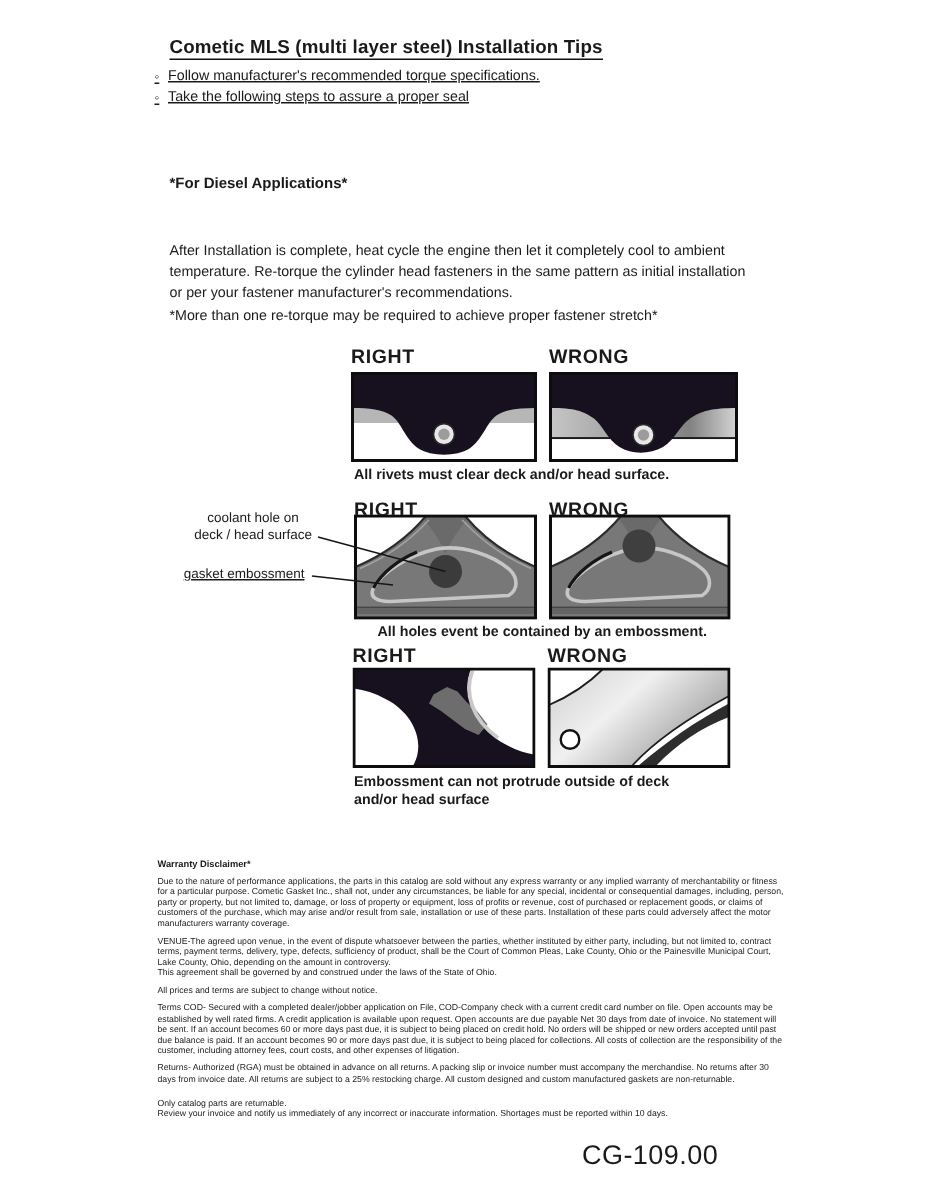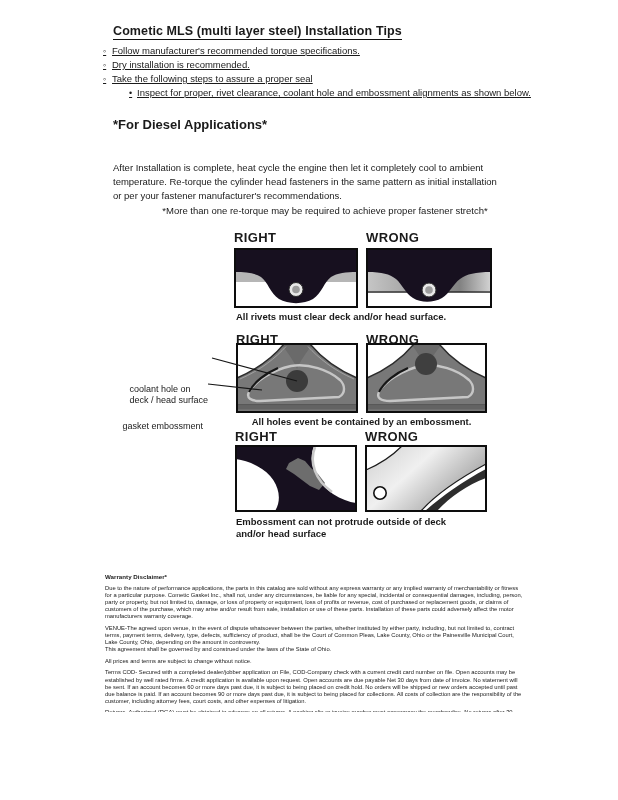--- a/index.html
+++ b/index.html
@@ -1,65 +1,59 @@
 <!DOCTYPE html>
 <html><head>
 <meta charset="utf-8">
 <style>
   html,body { margin:0; padding:0; background:#ffffff; }
   .page {
-    position:relative; width:618px; height:712px; background:#ffffff;
+    position:relative; width:618px; height:800px; background:#ffffff;
     font-family:"Liberation Sans", sans-serif; color:#1a1a1a; overflow:hidden;
   }
   .title {
     position:absolute; left:113px; top:24px;
     font-size:12.5px; font-weight:bold; letter-spacing:0.1px;
     border-bottom:1.6px solid #111; padding-bottom:1px;
   }
   .bullets { position:absolute; left:103px; top:44px; font-size:9.5px; line-height:14px;text-decoration:underline; }
   .bullet-row { display:flex; }
   .bullet-row::before { content:"◦"; width:9px; font-size:9px; }
   .sub-row { display:flex; padding-left:26px; }
   .sub-row::before { content:"•"; width:8px; font-size:9px; }
-  .diesel-heading { position:absolute; left:113px; top:117px; font-size:13px; font-weight:bold; }
+  .diesel-heading { position:absolute; left:113px; top:117px; font-size:10px; font-weight:bold; }
   .para { position:absolute; left:113px; width:424px; font-size:9.5px; line-height:14px; white-space:pre-line; }
   #para1 { top:133px; }
   #para2 { top:161px; }
-  #note  { top:204px;text-align:center; }
+  #note  { top:204px; }
   .dlabel { position:absolute; font-size:13px; font-weight:bold; letter-spacing:0.4px; text-align:left; }
   .dbox { position:absolute; }
   .dbox svg { display:block; }
   .caption { position:absolute; font-size:9.5px; font-weight:bold; line-height:11.5px; white-space:pre-line; }
-  .side-label { position:absolute; font-size:9px; line-height:10.5px; text-align:left; white-space:pre-line;margin-top:44px; }
+  .side-label { position:absolute; font-size:9px; line-height:10.5px; text-align:center; white-space:pre-line; }
   .pointer-overlay { position:absolute; left:100px; top:336px; z-index:5; }
   .legal { position:absolute; left:105px; top:573px; width:419px; }
   .legal-heading { font-size:6.2px; font-weight:bold; margin:0 0 5px 0; }
   .legal p { font-size:5.8px; line-height:7.1px; margin:0 0 4.5px 0; white-space:pre-line; }
   .legal p.gap { margin-top:9px; }
   .part-code { position:absolute; left:388px; top:760px; font-size:18px; letter-spacing:0.3px; }
 </style>
 </head>
 <body>
 
 <div class="page">
 
   <div class="title">Cometic MLS (multi layer steel) Installation Tips</div>
 
   <div class="bullets">
     <div class="bullet-row">
         <span>Follow manufacturer's recommended torque specifications.</span>
       </div>
     <div class="bullet-row">
-        <span>Dry installation is recommended.</span>
-      </div>
-    <div class="bullet-row">
         <span>Take the following steps to assure a proper seal</span>
-      </div>
-    <div class="sub-row">
-        <span>Inspect for proper, rivet clearance, coolant hole and embossment alignments as shown below.</span>
       </div>
   </div>
 
   <div class="diesel-heading">*For Diesel Applications*</div>
   <div class="para" id="para2">After Installation is complete, heat cycle the engine then let it completely cool to ambient
 temperature. Re-torque the cylinder head fasteners in the same pattern as initial installation
 or per your fastener manufacturer's recommendations.</div>
   <div class="para" id="note">*More than one re-torque may be required to achieve proper fastener stretch*</div>
 
   <div class="dlabel" style="left:234px;top:230px;width:124px;">RIGHT</div>
@@ -94,21 +88,21 @@
       <rect x="1" y="1" width="124" height="58" fill="none" stroke="#0d0d0d" stroke-width="2"></rect>
     </svg>
   </div>
   <div class="caption" style="left:236px;top:311px;">All rivets must clear deck and/or head surface.</div>
 
   <div class="dlabel" style="left:236px;top:332px;width:122px;">RIGHT</div>
   <div class="dlabel" style="left:366px;top:332px;width:121px;">WRONG</div>
 
   <div class="side-label" style="right:410px;top:340px;">coolant hole on
 deck / head surface</div>
-  <div class="side-label" style="right:415px;top:377px;">gasket embossment</div>
+  <div class="side-label" style="right:415px;top:377px;text-decoration:underline;">gasket embossment</div>
 
   <svg class="pointer-overlay" width="260" height="80">
     <line x1="112" y1="22" x2="197" y2="45" stroke="#161616" stroke-width="1.1"></line>
     <line x1="108" y1="48" x2="162" y2="54" stroke="#161616" stroke-width="1.1"></line>
   </svg>
 
   <div class="dbox" style="left:236px;top:343px;">
     <svg width="122" height="70" viewBox="0 0 122 70">
       <rect width="122" height="70" fill="#787878"></rect>
       <path d="M45,1 L77,1 C70,10 64,18 61,26 C58,18 52,10 45,1 Z" fill="#6a6a6a"></path>

